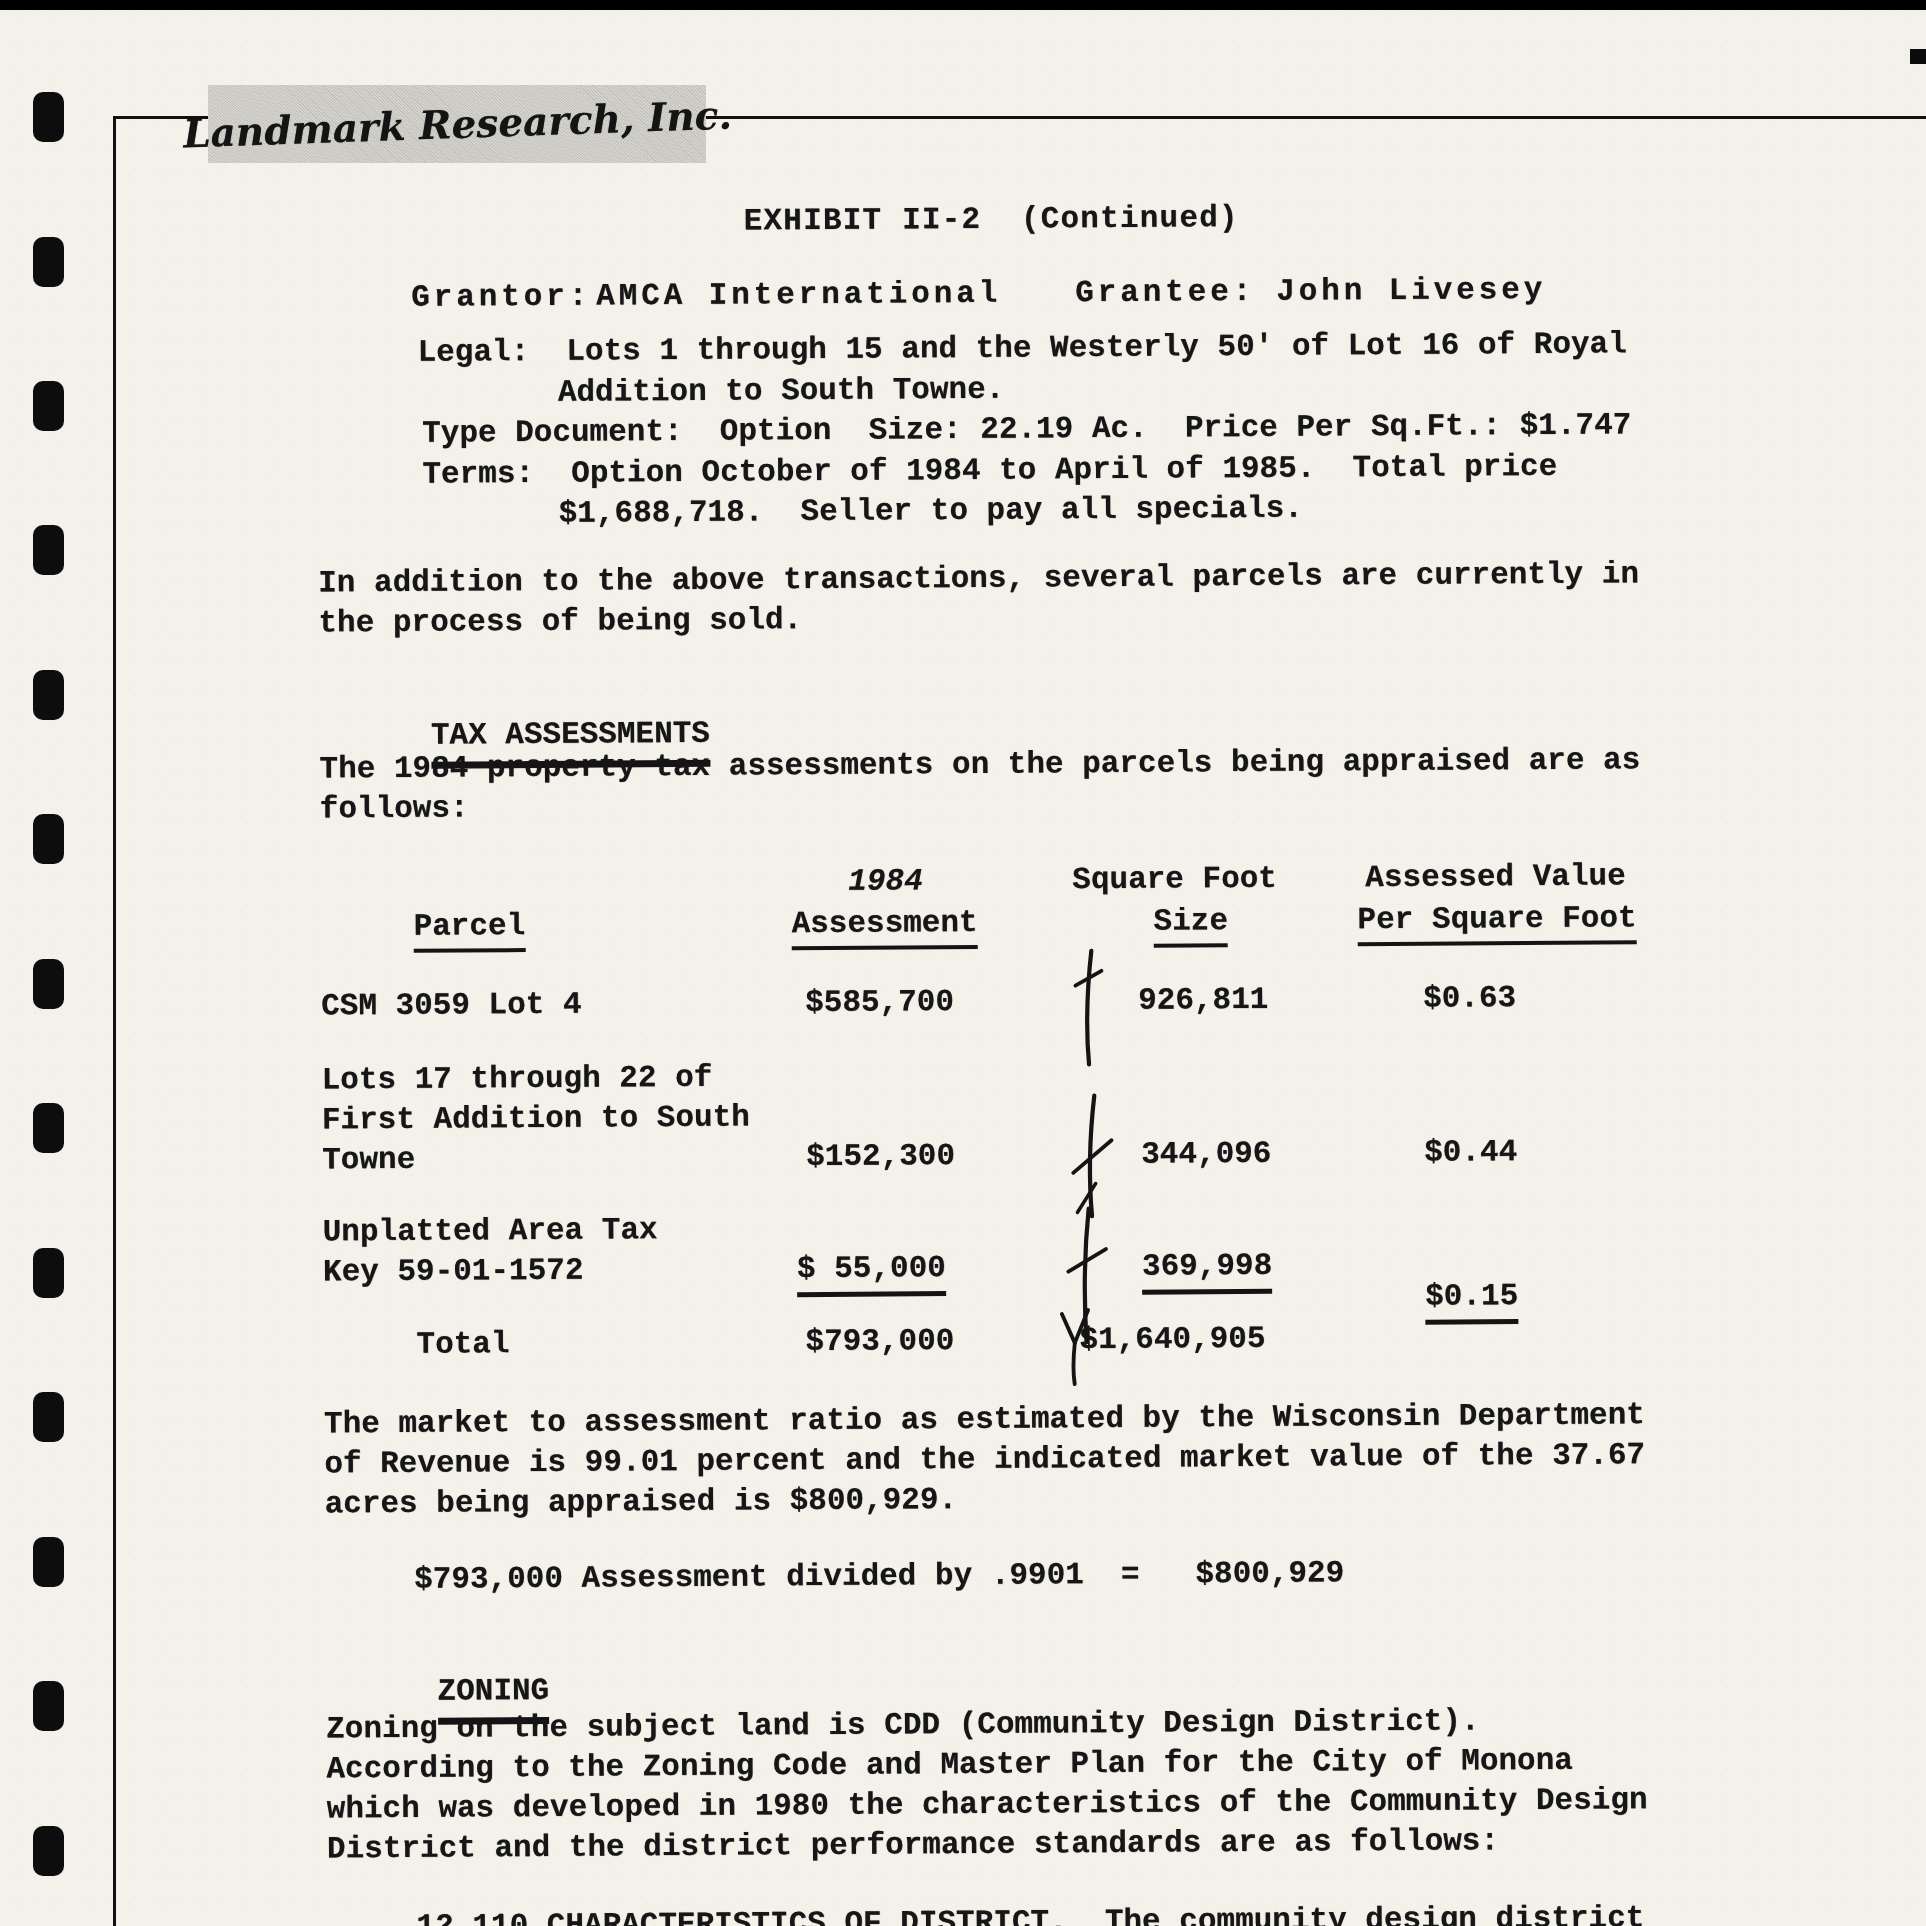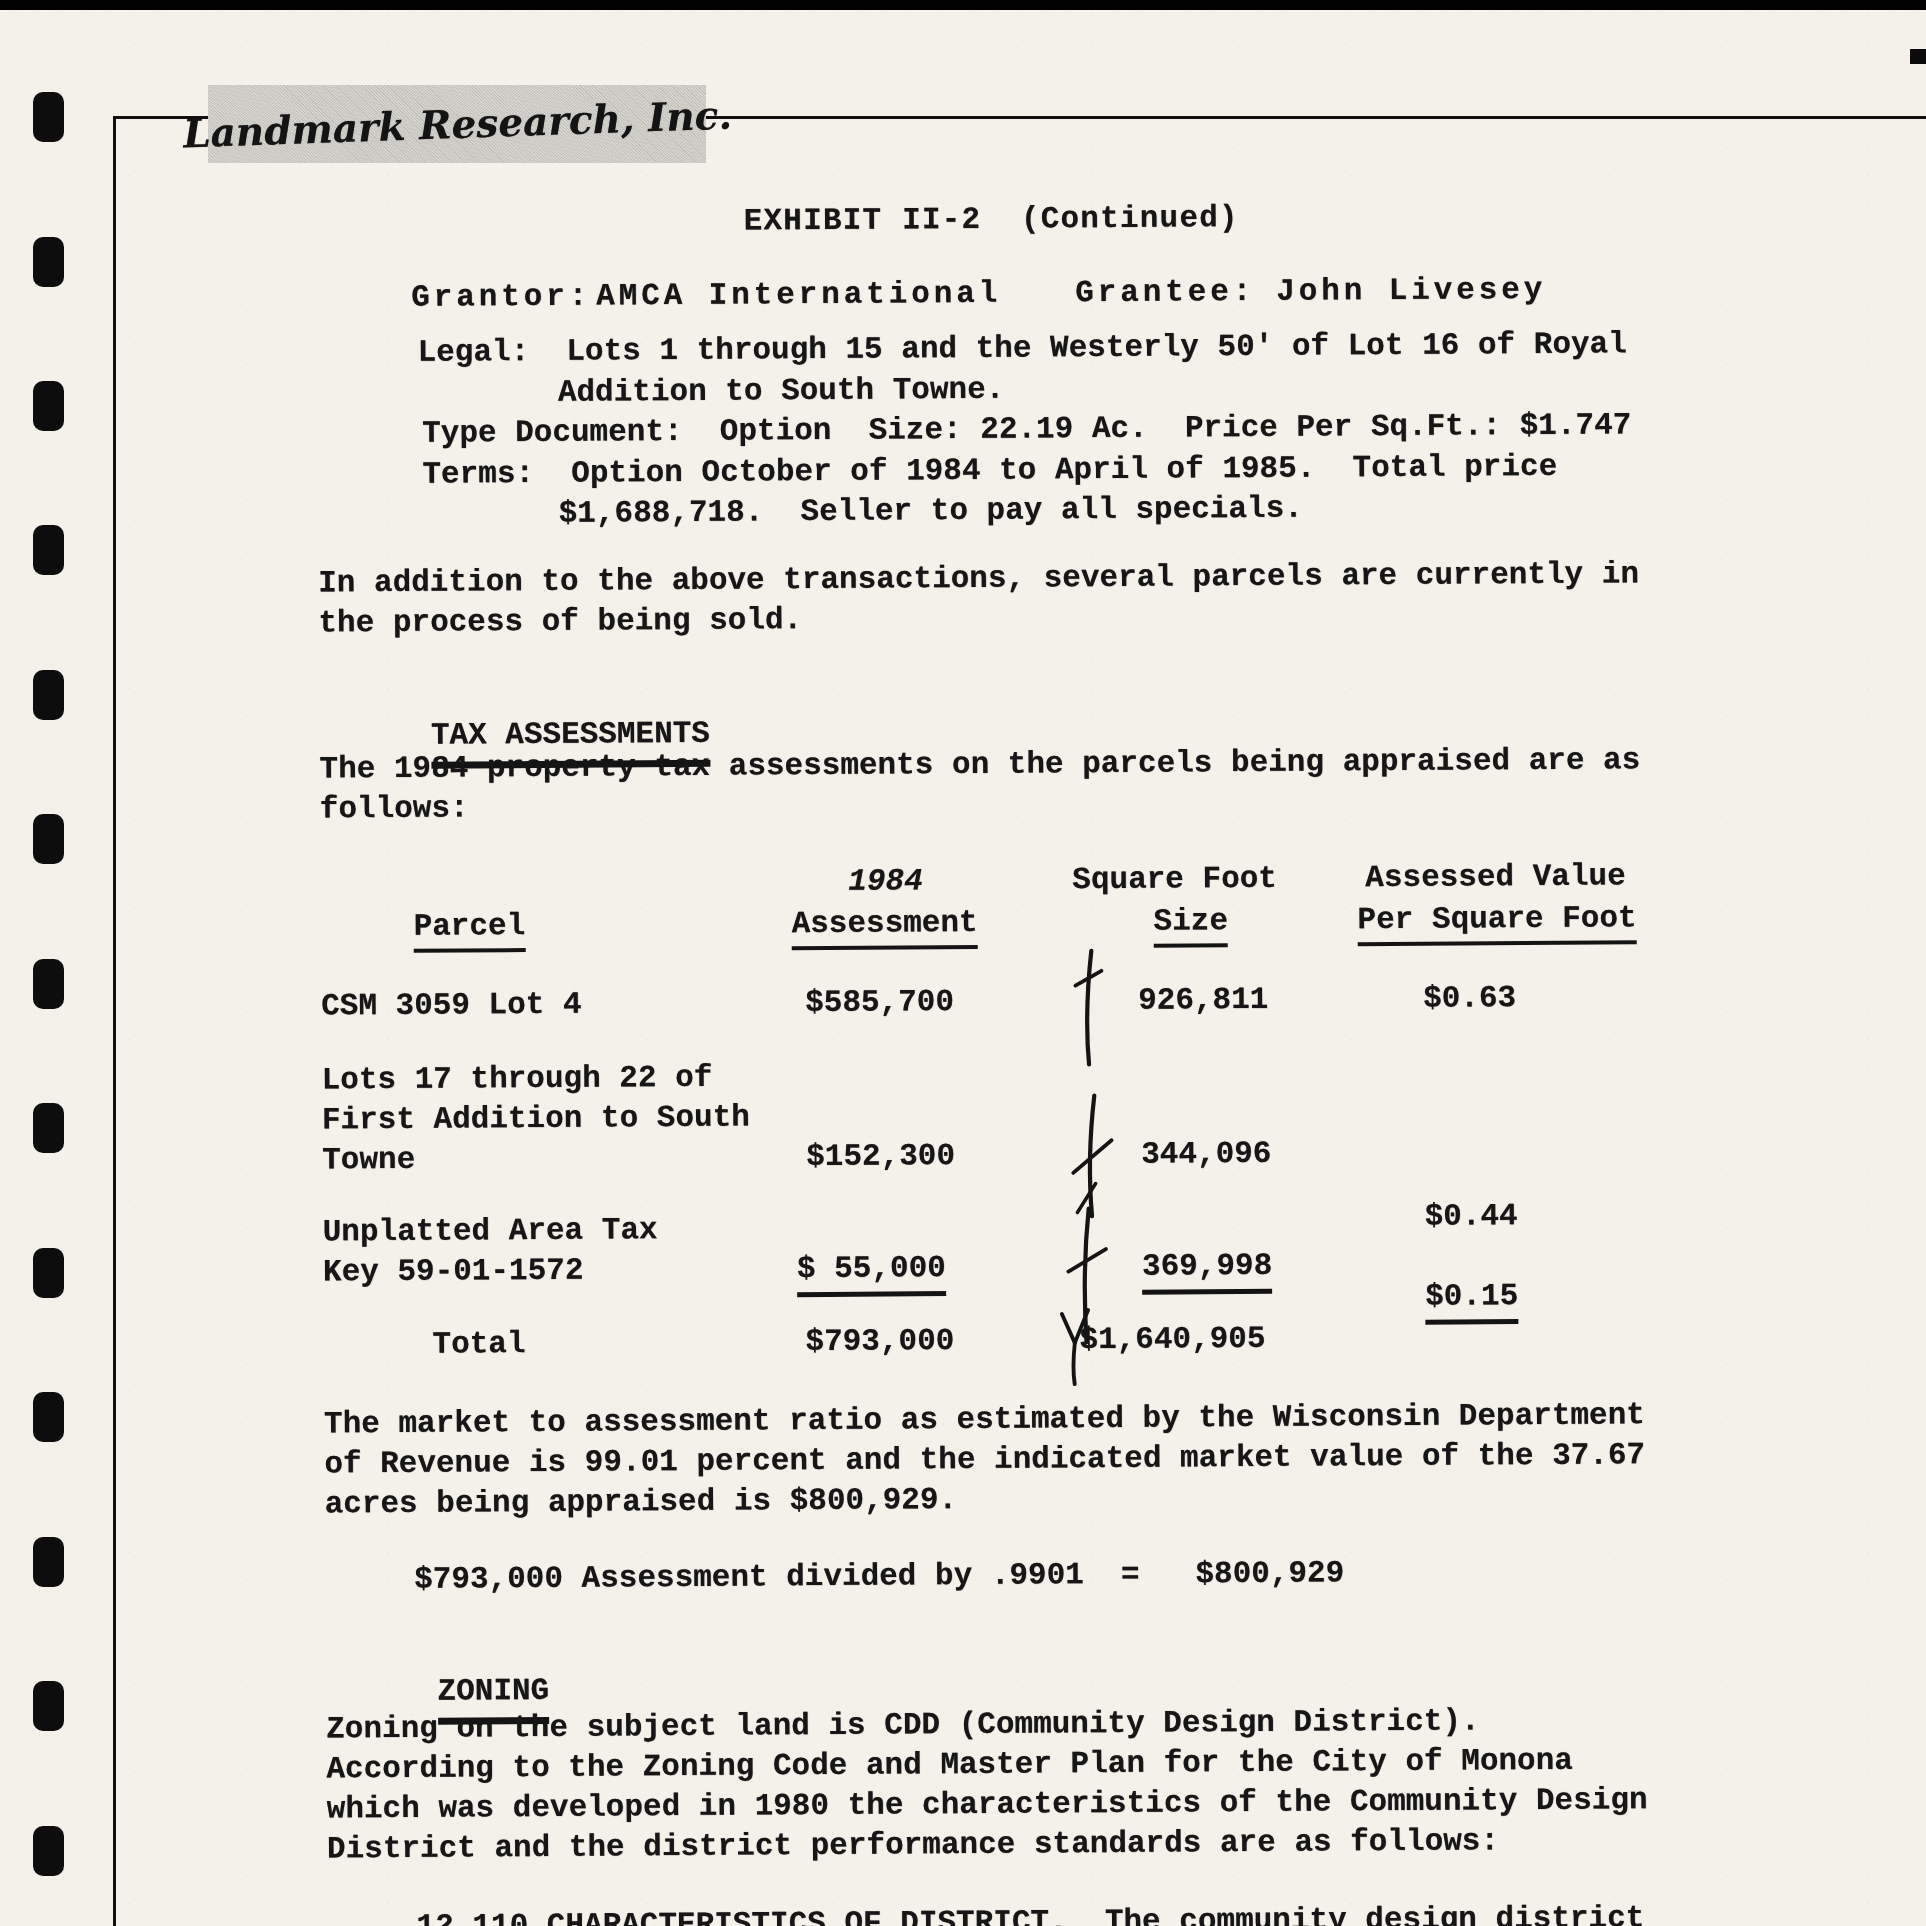--- a/index.html
+++ b/index.html
@@ -132,29 +132,29 @@
     <div class="tline" style="left:323px;top:982px;">CSM 3059 Lot 4</div>
     <div class="tline" style="left:807px;top:982px;">$585,700</div>
     <div class="tline" style="left:1140px;top:982px;">926,811</div>
     <div class="tline" style="left:1425px;top:982px;">$0.63</div>
 
     <div class="tline" style="left:323px;top:1056px;">Lots 17 through 22 of</div>
     <div class="tline" style="left:323px;top:1096px;">First Addition to South</div>
     <div class="tline" style="left:323px;top:1136px;">Towne</div>
     <div class="tline" style="left:807px;top:1136px;">$152,300</div>
     <div class="tline" style="left:1142px;top:1136px;text-align:center;">344,096</div>
-    <div class="tline" style="left:1425px;top:1200px;">$0.44</div>
+    <div class="tline" style="left:1425px;top:1136px;">$0.44</div>
 
     <div class="tline" style="left:323px;top:1208px;">Unplatted Area Tax</div>
     <div class="tline" style="left:323px;top:1248px;">Key 59-01-1572</div>
     <div class="tline" style="left:797px;top:1248px;"><span class="sum-u">$ 55,000</span></div>
     <div class="tline" style="left:1142px;top:1248px;"><span class="sum-u">369,998</span></div>
     <div class="tline" style="left:1425px;top:1248px;margin-top:32px;"><span class="sum-u">$0.15</span></div>
 
-    <div class="tline" style="left:432px;top:1321px;text-align:right;">Total</div>
+    <div class="tline" style="left:416px;top:1321px;text-align:right;">Total</div>
     <div class="tline" style="left:805px;top:1321px;">$793,000</div>
     <div class="tline" style="left:1079px;top:1321px;">$1,640,905</div>
 
     <div class="para" style="left:323px;top:1400px;">
       <div>The market to assessment ratio as estimated by the Wisconsin Department</div>
       <div>of Revenue is 99.01 percent and the indicated market value of the 37.67</div>
       <div>acres being appraised is $800,929.</div>
     </div>
 
     <div class="tline" style="left:412px;top:1556px;">$793,000 Assessment divided by .9901  =   $800,929</div>

